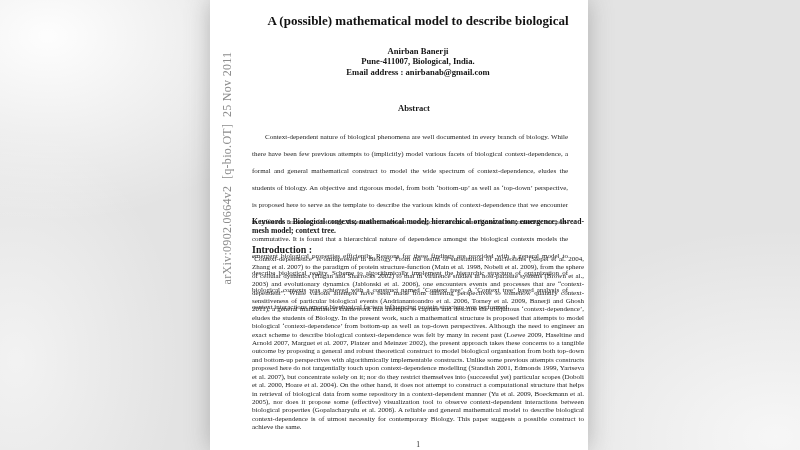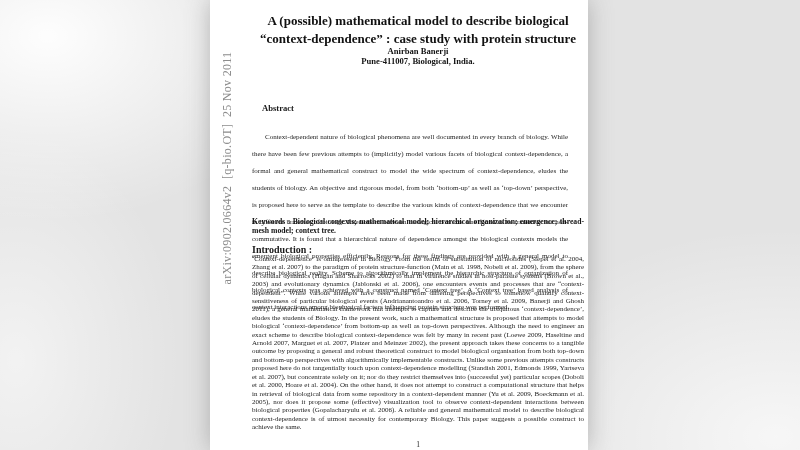--- a/index.html
+++ b/index.html
@@ -65,23 +65,23 @@
     text-align: center;
     font-weight: bold;
     font-size: 8.6px;
     line-height: 10.3px;
     color: #151515;
     font-family: Liberation Serif, serif;
   }
   .abstract-heading {
     position: absolute;
     top: 94px;
-    left: 10px;
+    left: 4px;
     width: 316px;
-    text-align: left;
+    text-align: center;
     font-weight: bold;
     font-size: 8.6px;
   }
   .abstract-body {
     position: absolute;
     top: 120px;
     left: 0;
     width: 316px;
     font-size: 7px;
     line-height: 17px;
@@ -130,26 +130,26 @@
 </head>
 <body>
 
 <div class="watermark">arXiv:0902.0664v2  [q-bio.OT]  25 Nov 2011</div>
 
 <div class="page">
   <div class="content">
 
     <div class="title-block">
       <div>A (possible) mathematical model to describe biological</div>
-      <div>“context-dependence” : case study with protein structure</div>
     </div>
 
     <div class="author-block">
       <div>Anirban Banerji</div>
       <div>Pune-411007, Biological, India.</div>
+      <div>Email address : anirbanab@gmail.com</div>
     </div>
 
     <div class="abstract-heading">Abstract</div>
 
     <div class="abstract-body">Context-dependent nature of biological phenomena are well documented in every branch of biology. While there have been few previous attempts to (implicitly) model various facets of biological context-dependence, a formal and general mathematical construct to model the wide spectrum of context-dependence, eludes the students of biology. An objective and rigorous model, from both ‘bottom-up’ as well as ‘top-down’ perspective, is proposed here to serve as the template to describe the various kinds of context-dependence that we encounter in different branches of biology. Interactions between biological contexts was found to be transitive but non-commutative. It is found that a hierarchical nature of dependence amongst the biological contexts models the emergent biological properties efficiently. Reasons for these findings are provided with a general model to describe biological reality. Scheme to algorithmically implement the hierarchic structure of organization of biological contexts was achieved with a construct named ‘Context tree’. A ‘Context tree’ based analysis of context interactions among biophysical factors influencing protein structure was performed.</div>
 
     <div class="keywords">Keywords : Biological contexts; mathematical model; hierarchical organization; emergence; thread-mesh model; context tree.</div>
 
     <div class="intro-heading">Introduction :</div>
 

